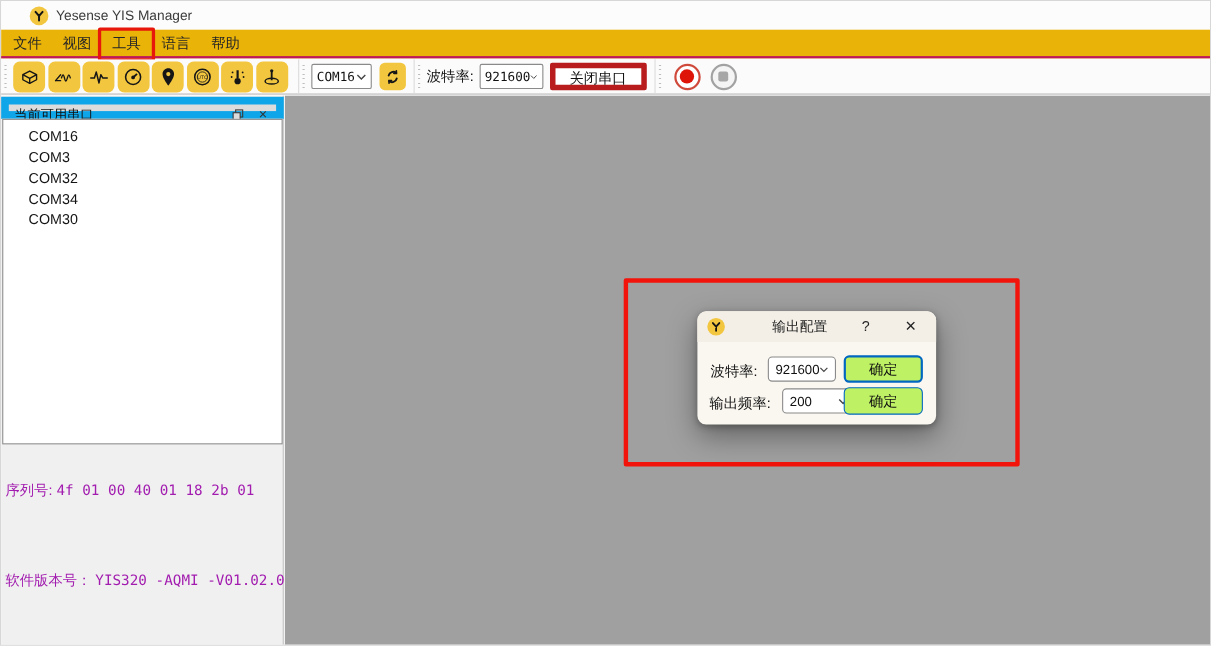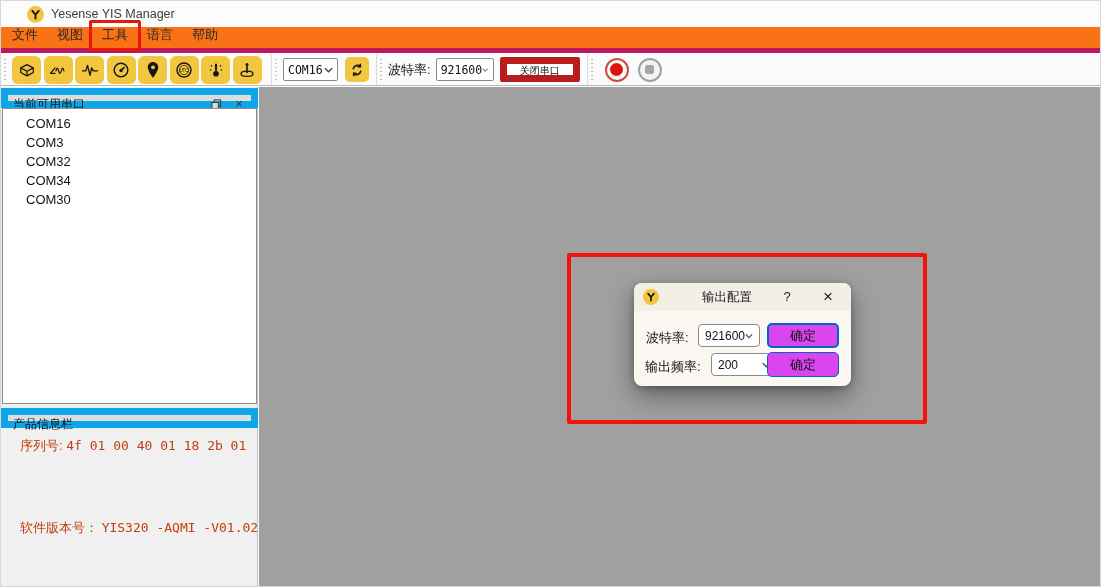--- a/index.html
+++ b/index.html
@@ -6,68 +6,68 @@
   html,body { font-family:"Liberation Sans", sans-serif; }
   .window { position:relative; width:1101px; height:587px; background:#fcfcfc; overflow:hidden; border:1px solid #d7d7d7; }
 
   
   .titlebar { position:absolute; left:0; top:0; width:100%; height:26px; background:#fcfcfc; display:flex; align-items:center; padding-left:26px; }
   .app-logo { width:17px; height:17px; border-radius:50%; background:#f2c63f; display:flex; align-items:center; justify-content:center; flex:0 0 auto; }
   .app-logo svg { display:block; }
   .titlebar .title { margin-left:7px; font-size:12.5px; color:#3c3c3c; }
 
   
-  .menubar { position:absolute; left:0; top:26px; width:100%; height:26px; background:#f97316; display:flex; align-items:flex-end; padding-left:1px; border-bottom:5px solid #be185d; }
+  .menubar { position:absolute; left:0; top:26px; width:100%; height:26px; background:#eab308; display:flex; align-items:flex-start; padding-left:1px; border-bottom:2px solid #be185d; }
   .menu-item { position:relative; font-size:13px; color:#262626; padding:4px 9px; margin-left:1px; cursor:default; }
   .menu-item.annotated::after { content:""; position:absolute; left:-4px; right:-4px; top:-2px; bottom:-3px; border:3px solid #e8170b; border-radius:2px; pointer-events:none; }
 
   
   .toolbar { position:absolute; left:0; top:53px; width:100%; height:32px; background:#fbfbfb; border-bottom:1px solid #b9b9b9; display:flex; align-items:center; }
   .tgroup { position:relative; display:flex; align-items:center; height:100%; padding:0 7px 0 11px; }
   .tgroup + .tgroup { border-left:1px solid #dcdcdc; }
   .grip { position:absolute; left:3px; top:5px; bottom:5px; width:2px;
           background:repeating-linear-gradient(to bottom,#bdbdbd 0 1px,transparent 1px 4px); }
   .tool-btn { width:29px; height:28px; background:#f2c63f; border:none; border-radius:6px; margin-right:2.5px; display:flex; align-items:center; justify-content:center; cursor:pointer; }
   .tool-btn svg { display:block; }
   .combo { background:#fff; border:1px solid #8a8a8a; border-radius:2px; height:23px; display:flex; align-items:center; justify-content:space-between; padding:0 4px; font-size:11.5px; color:#111; cursor:pointer; }
   .combo .val { font-family:"DejaVu Sans Mono", monospace; }
   .combo-port { width:55px; }
   .combo-baud { width:58px; margin-left:5px; }
   .refresh-btn { width:24px; height:25px; background:#f2c63f; border:none; border-radius:5px; margin-left:7px; display:flex; align-items:center; justify-content:center; cursor:pointer; }
   .tb-label { font-size:13px; color:#111; }
-  .plain-btn { height:25px; background:#fff; border:7px solid #b91c1c; border-radius:2px; font-size:10px; color:#111; padding:0 13px; margin-left:6px; font-family:"Liberation Sans", sans-serif; cursor:pointer; }
+  .plain-btn { height:25px; background:#fff; border:5px solid #b91c1c; border-radius:2px; font-size:13px; color:#111; padding:0 13px; margin-left:6px; font-family:"Liberation Sans", sans-serif; cursor:pointer; }
   .record-btn { width:24px; height:24px; border:2px solid #d04a3c; border-radius:50%; background:#fff; position:relative; margin-left:6px; cursor:pointer; }
   .record-btn::after { content:""; position:absolute; left:50%; top:50%; width:13px; height:13px; margin:-6.5px 0 0 -6.5px; border-radius:50%; background:#dd1407; }
   .stop-btn { width:24px; height:24px; border:2px solid #a2a2a2; border-radius:50%; background:#f4f4f4; position:relative; margin-left:9px; cursor:pointer; }
   .stop-btn::after { content:""; position:absolute; left:50%; top:50%; width:9px; height:9px; margin:-4.5px 0 0 -4.5px; border-radius:2px; background:#a6a6a6; }
 
   
   .dock { position:absolute; left:0; top:86px; width:257px; height:501px; background:#f0f0f0; border-right:1px solid #c4c4c4; }
   .panel-header { position:absolute; left:0; width:257px; height:20px; background:#dcdcdc; border:7px solid #0ea5e9; font-size:12px; color:#111; line-height:18px; padding-left:5px; }
   .ph-icons { position:absolute; right:5px; top:1px; display:flex; align-items:center; gap:9px; height:16px; }
   .ph-icons .icn { width:14px; height:14px; display:flex; align-items:center; justify-content:center; color:#333; font-size:13px; cursor:pointer; }
   .port-list { position:absolute; left:1px; top:21px; width:255px; height:296px; background:#fff; border:1px solid #8c8c8c; padding-top:5px; overflow:hidden; }
   .port-item { height:19px; line-height:19px; padding-left:23px; font-size:13px; color:#141414; cursor:default; }
-  .info-line { position:absolute; left:19px; font-size:13px; color:#c2410c; white-space:nowrap; }
+  .info-line { position:absolute; left:4px; font-size:13px; color:#a21caf; white-space:nowrap; }
   .info-line .mono { font-family:"DejaVu Sans Mono", monospace; font-size:13px; }
 
   
   .main { position:absolute; left:258px; top:86px; width:843px; height:501px; background:#a0a0a0; }
   .annotation-rect { position:absolute; left:566px; top:252px; width:360px; height:171px; border:4px solid #f2140a; border-radius:2px; pointer-events:none; }
 
   
   .dialog { position:absolute; left:633px; top:282px; width:217px; height:103px; background:#faf7f1; border-radius:8px; box-shadow:0 10px 26px rgba(0,0,0,.38), 0 2px 6px rgba(0,0,0,.25); }
   .dlg-title { position:relative; height:28px; background:#f3efe7; border-radius:8px 8px 0 0; display:flex; align-items:center; padding:0 9px;gap:36px; }
   .dlg-logo { width:16px; height:16px; border-radius:50%; background:#f2c63f; display:flex; align-items:center; justify-content:center; }
   .dlg-title .t { margin-left:7px; font-size:12.5px; color:#1c1c1c; }
   .dlg-help { position:absolute; left:143px; top:4px; width:20px; height:20px; text-align:center; line-height:20px; font-size:13px; color:#222; cursor:pointer; }
   .dlg-close { position:absolute; left:183px; top:3px; width:22px; height:22px; text-align:center; line-height:21px; font-size:17px; color:#222; cursor:pointer; }
   .dlg-label { position:absolute; font-size:13px; color:#111; }
   .dlg-combo { position:absolute; background:#fff; border:1px solid #8a8a8a; border-radius:4px; height:23px; display:flex; align-items:center; justify-content:space-between; padding:0 6px; font-size:12px; color:#111; cursor:pointer; }
-  .ok-btn { position:absolute; width:72px; height:25px; background:#d946ef; border:2px solid #0067c0; border-radius:5px; font-size:13px; color:#111; font-family:"Liberation Sans", sans-serif; cursor:pointer; }
+  .ok-btn { position:absolute; width:72px; height:25px; background:#bef264; border:2px solid #0067c0; border-radius:5px; font-size:13px; color:#111; font-family:"Liberation Sans", sans-serif; cursor:pointer; }
   .ok-btn.thin { border-width:1px; }
 </style>
 </head>
 <body>
 
 <div class="window">
 
   <div class="titlebar">
     <span class="app-logo">
       <svg width="11" height="11" viewBox="0 0 24 24" fill="none" stroke="#151515" stroke-width="4" stroke-linecap="round">
@@ -197,23 +197,20 @@
       </span>
     </div>
     <div class="port-list">
         <div class="port-item">COM16</div>
         <div class="port-item">COM3</div>
         <div class="port-item">COM32</div>
         <div class="port-item">COM34</div>
         <div class="port-item">COM30</div>
       </div>
 
-    <div class="panel-header" style="top:321px;">
-      <span>产品信息栏</span>
-    </div>
     <div class="info-line" style="top:350px;">
       <span>序列号:</span>
       <span class="mono">4f 01 00 40 01 18 2b 01</span>
     </div>
     <div class="info-line" style="top:432px;">
       <span>软件版本号：</span>
       <span class="mono">YIS320 -AQMI -V01.02.03;</span>
     </div>
   </div>
 

